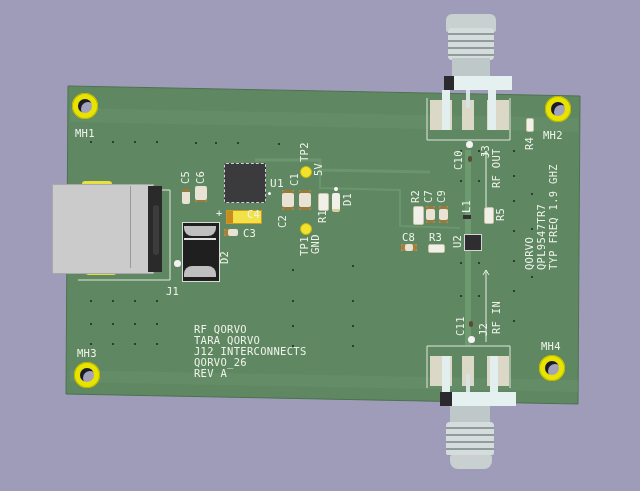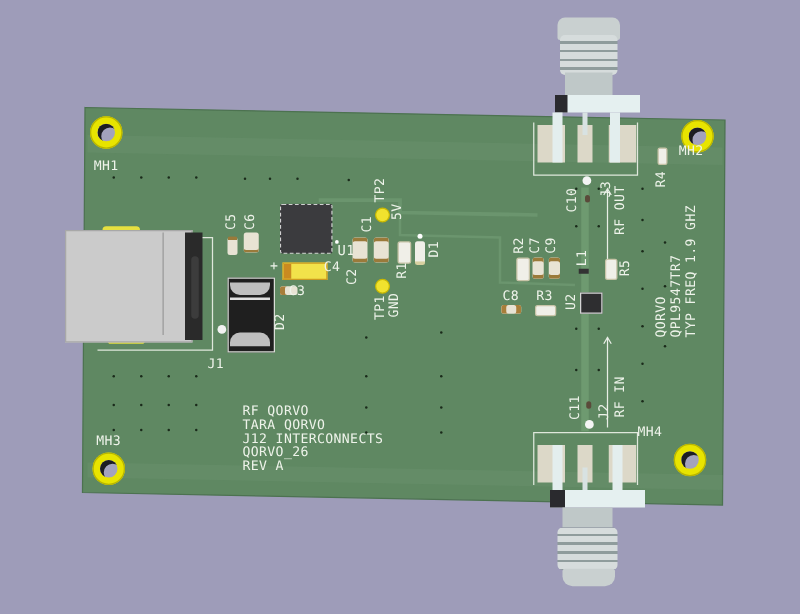--- a/index.html
+++ b/index.html
@@ -85,25 +85,25 @@
       <div class="via" style="left:513px;top:290px"></div>
       <div class="via" style="left:513px;top:320px"></div>
     <div class="via" style="left:531px;top:193px"></div>
       <div class="via" style="left:531px;top:228px"></div>
       <div class="via" style="left:531px;top:276px"></div>
   </div>
 
   <div class="mh" style="left:72px;top:93px"></div>
   <div class="silk" style="left:75px;top:128px">MH1</div>
   <div class="mh" style="left:545px;top:96px"></div>
-  <div class="silk" style="left:543px;top:116px">MH2</div>
+  <div class="silk" style="left:543px;top:130px">MH2</div>
   <div class="mh" style="left:74px;top:362px"></div>
   <div class="silk" style="left:77px;top:348px">MH3</div>
   <div class="mh" style="left:539px;top:355px"></div>
-  <div class="silk" style="left:510px;top:341px">MH4</div>
+  <div class="silk" style="left:541px;top:341px">MH4</div>
 
   <div>
     <div class="abs" style="left:82px;top:181px;width:30px;height:6px;background:#e6e040;border-radius:3px;"></div>
     <div class="abs" style="left:86px;top:270px;width:30px;height:5px;background:#e6e040;border-radius:3px;"></div>
     <div class="abs" style="left:52px;top:184px;width:100px;height:88px;background:#cbcbcb;border:1px solid #a8a8a8;"></div>
     <div class="abs" style="left:130px;top:186px;width:1px;height:82px;background:#9a9a9a;"></div>
     <div class="abs" style="left:148px;top:186px;width:14px;height:86px;background:#2a2a2a;"></div>
     <div class="abs" style="left:153px;top:205px;width:6px;height:50px;background:#3c3c3c;border-radius:3px;"></div>
   </div>
   <div class="silk" style="left:166px;top:286px">J1</div>
@@ -117,27 +117,27 @@
   <div class="abs" style="left:174px;top:260px;width:7px;height:7px;border-radius:50%;background:#f2f2f2;"></div>
   <div class="silk vert" style="left:219px;top:264px">D2</div>
 
   <div class="smd" style="left:182px;top:189px;width:8px;height:12px;background:#e8e3d4;border-top:3px solid #9a7a3a;"></div>
   <div class="silk vert" style="left:180px;top:184px">C5</div>
   <div class="smd" style="left:195px;top:186px;width:12px;height:16px;background:#e8e3d4;box-shadow:inset 0 -2px 0 #9a7a3a;"></div>
   <div class="silk vert" style="left:195px;top:184px">C6</div>
 
   <div class="abs" style="left:224px;top:163px;width:40px;height:38px;background:#3b3b3e;border:1px dashed #d0d0d0;border-radius:2px;"></div>
   <div class="abs" style="left:268px;top:192px;width:3px;height:3px;background:#fff;border-radius:2px;"></div>
-  <div class="silk" style="left:270px;top:195px;font-size:11px">U1</div>
+  <div class="silk" style="left:270px;top:178px;font-size:11px">U1</div>
 
   <div class="abs" style="left:226px;top:210px;width:34px;height:12px;background:#f2e24a;border:1px solid #cc9a20;box-shadow:inset 6px 0 0 #c98a20;"></div>
   <div class="silk" style="left:216px;top:208px">+</div>
-  <div class="silk" style="left:259px;top:209px">C4</div>
+  <div class="silk" style="left:247px;top:209px">C4</div>
   <div class="smd" style="left:224px;top:229px;width:14px;height:7px;background:#e8e3d4;box-shadow:inset 4px 0 0 #a87e3a;"></div>
-  <div class="silk" style="left:231px;top:228px">C3</div>
+  <div class="silk" style="left:243px;top:228px">C3</div>
 
   <div class="smd" style="left:282px;top:190px;width:12px;height:20px;background:#e8e3d4;box-shadow:inset 0 -3px 0 #9a7a3a, inset 0 3px 0 #9a7a3a;"></div>
   <div class="silk vert" style="left:277px;top:228px">C2</div>
   <div class="smd" style="left:299px;top:190px;width:12px;height:20px;background:#e8e3d4;box-shadow:inset 0 -3px 0 #9a7a3a, inset 0 3px 0 #9a7a3a;"></div>
   <div class="silk vert" style="left:289px;top:186px">C1</div>
   <div class="smd" style="left:318px;top:193px;width:9px;height:16px;background:#f0efe8;border:1px solid #c8c4a8;"></div>
   <div class="silk vert" style="left:317px;top:223px">R1</div>
   <div class="smd" style="left:332px;top:193px;width:8px;height:16px;background:#f0efe8;border-bottom:3px solid #d8d0a0;"></div>
   <div class="abs" style="left:334px;top:187px;width:4px;height:4px;border-radius:2px;background:#fff;"></div>
   <div class="silk vert" style="left:342px;top:206px">D1</div>

